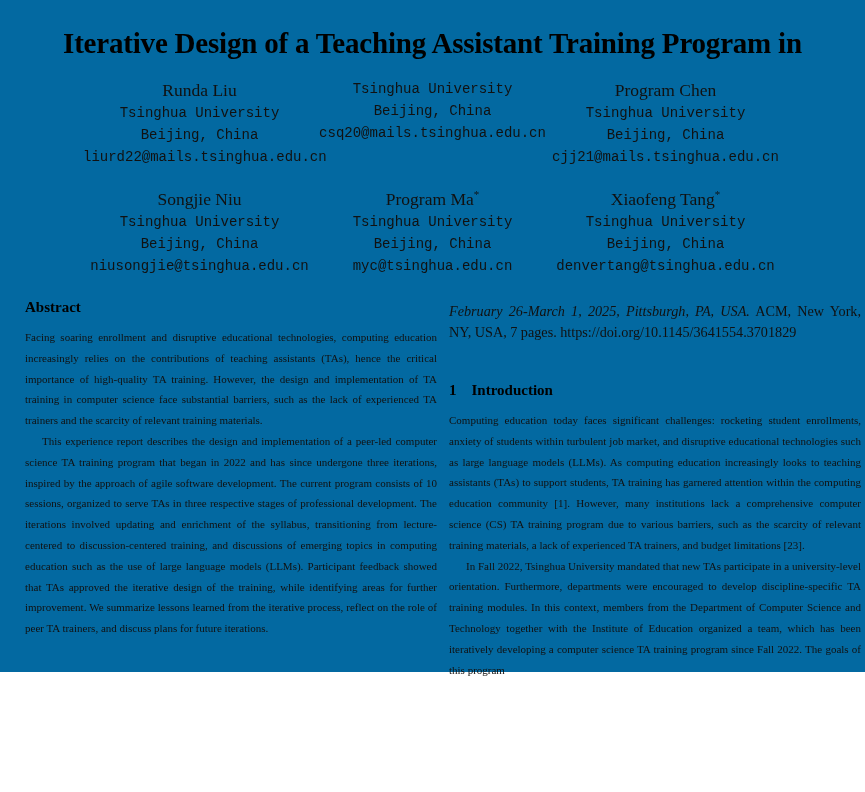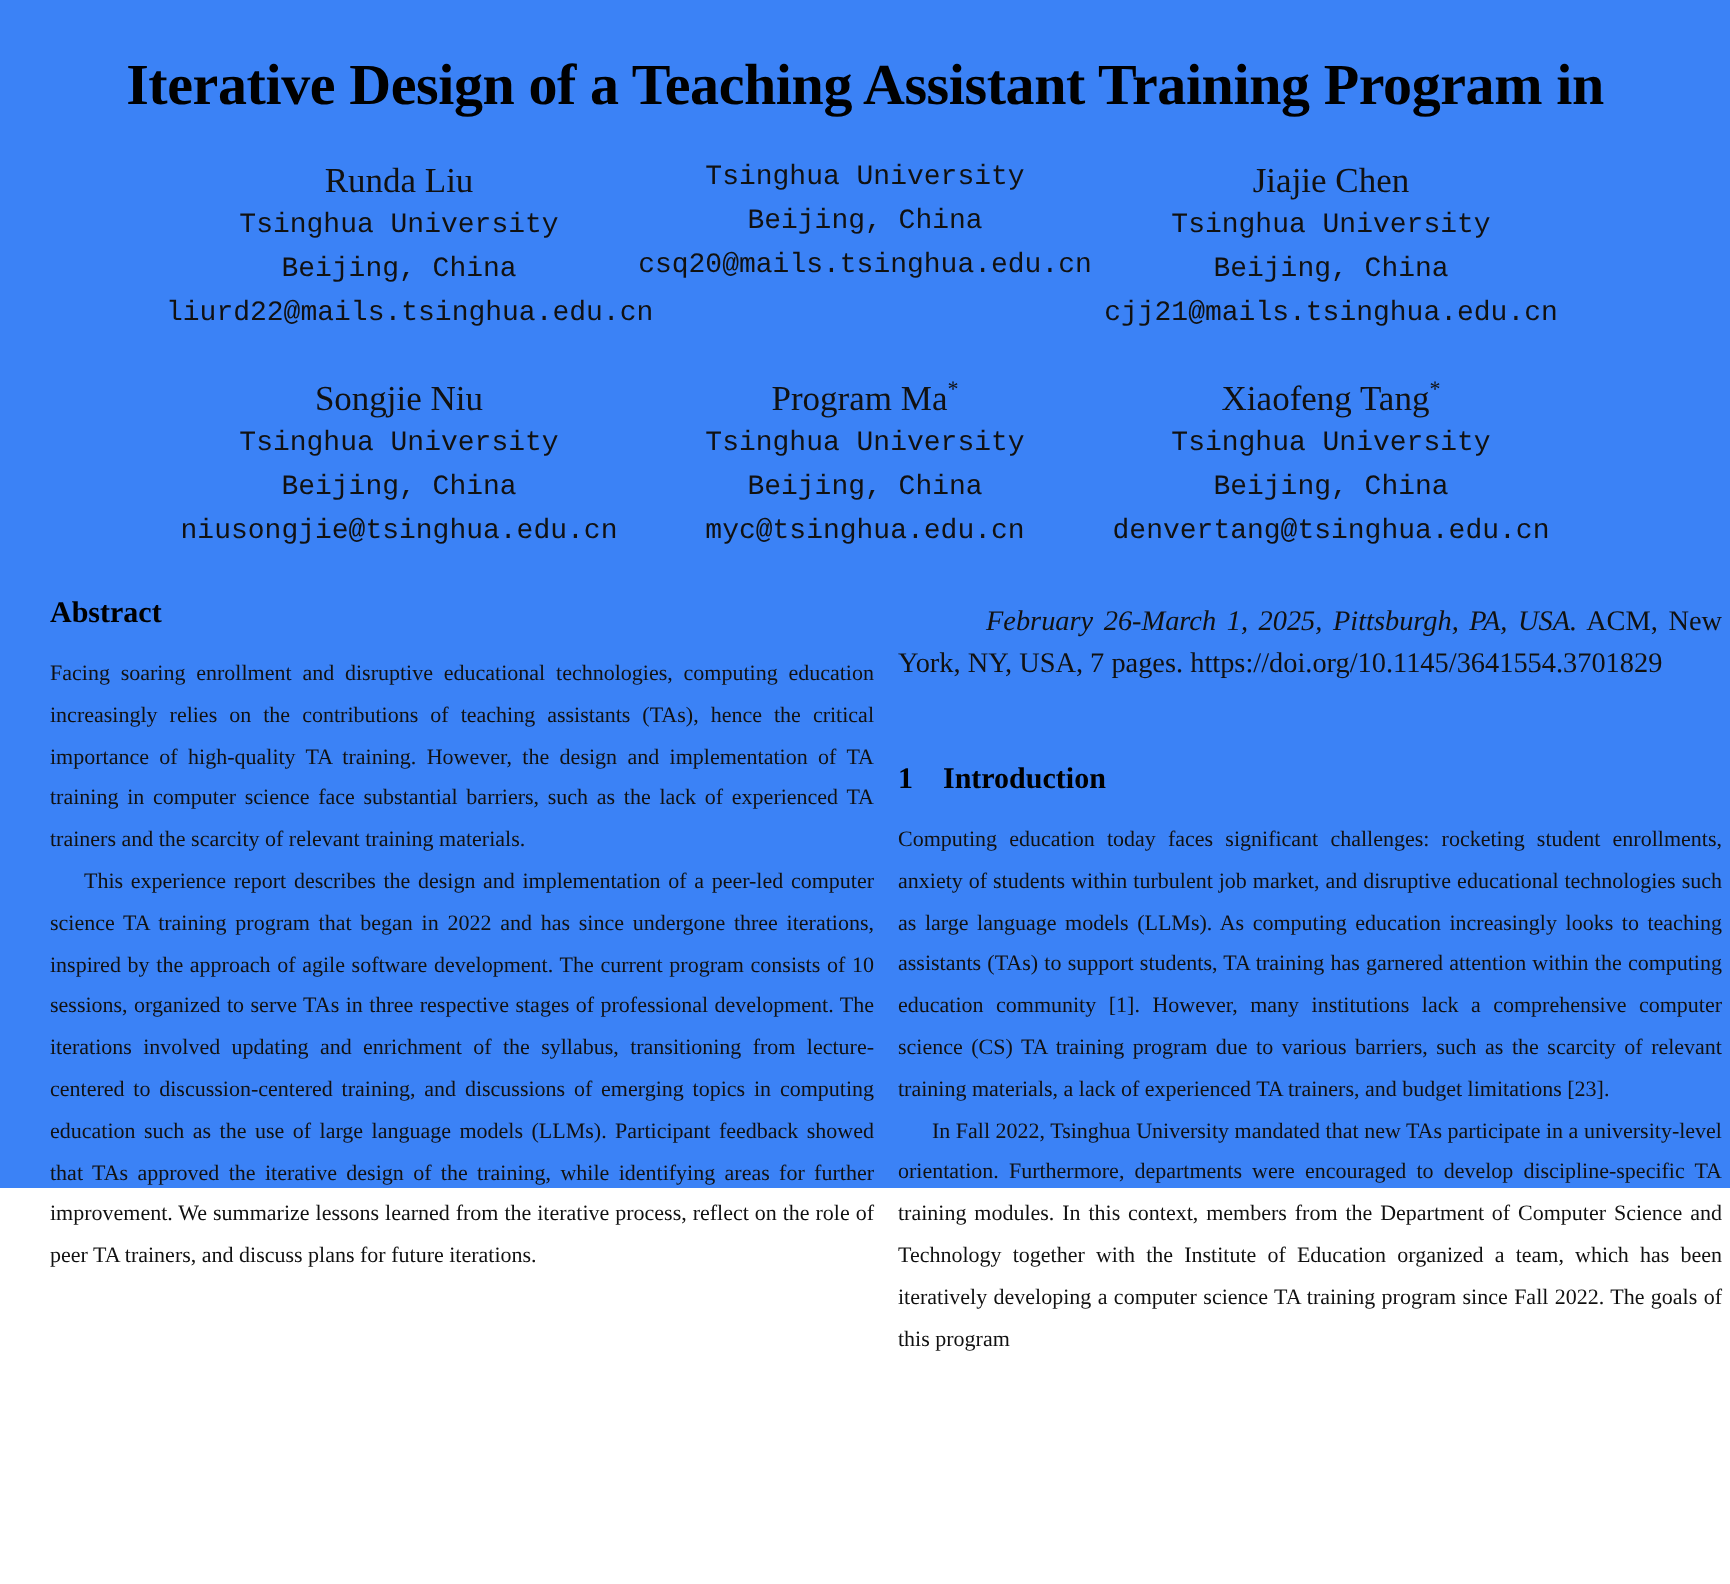--- a/index.html
+++ b/index.html
@@ -4,23 +4,23 @@
 <style>
   * { margin: 0; padding: 0; box-sizing: border-box; }
   html, body { background: #ffffff; }
   body {
     width: 865px; height: 792px; overflow: hidden;
     font-family: "Liberation Serif", "DejaVu Serif", serif;
     color: #111111;
   }
   .page {
     position: relative;
-    width: 865px; height: 594px;
+    width: 865px; height: 672px;
     padding: 26px 0 0 0;
-    background: #3b82f6;
+    background: #0369a1;
   }
   
   .title {
     text-align: center;
     font-weight: bold;
     font-size: 29px;
     line-height: 35px;
     color: #000000;
     letter-spacing: -0.2px;
   }
@@ -74,21 +74,21 @@
     hyphens: auto;
     -webkit-hyphens: auto;
   }
   .par-indent { text-indent: 17px; }
   .citation {
     font-size: 14.2px;
     line-height: 21px;
     margin-top: 6px;
     text-align: justify;
   }
-  .citation .ital { font-style: italic; margin-left: 44px; }
+  .citation .ital { font-style: italic; }
 </style>
 </head>
 <body>
 
 <div class="page">
 
   <h1 class="title">
     <div>Iterative Design of a Teaching Assistant Training Program in</div>
   </h1>
 
@@ -100,21 +100,21 @@
       <div class="email">liurd22@mails.tsinghua.edu.cn</div>
     </div>
 
     <div class="author">
       <div class="affil">Tsinghua University</div>
       <div class="loc">Beijing, China</div>
       <div class="email">csq20@mails.tsinghua.edu.cn</div>
     </div>
 
     <div class="author">
-      <div class="name"><span>Jiajie Chen</span><sup></sup></div>
+      <div class="name"><span>Program Chen</span><sup></sup></div>
       <div class="affil">Tsinghua University</div>
       <div class="loc">Beijing, China</div>
       <div class="email">cjj21@mails.tsinghua.edu.cn</div>
     </div>
 
     <div class="author">
       <div class="name"><span>Songjie Niu</span><sup></sup></div>
       <div class="affil">Tsinghua University</div>
       <div class="loc">Beijing, China</div>
       <div class="email">niusongjie@tsinghua.edu.cn</div>

